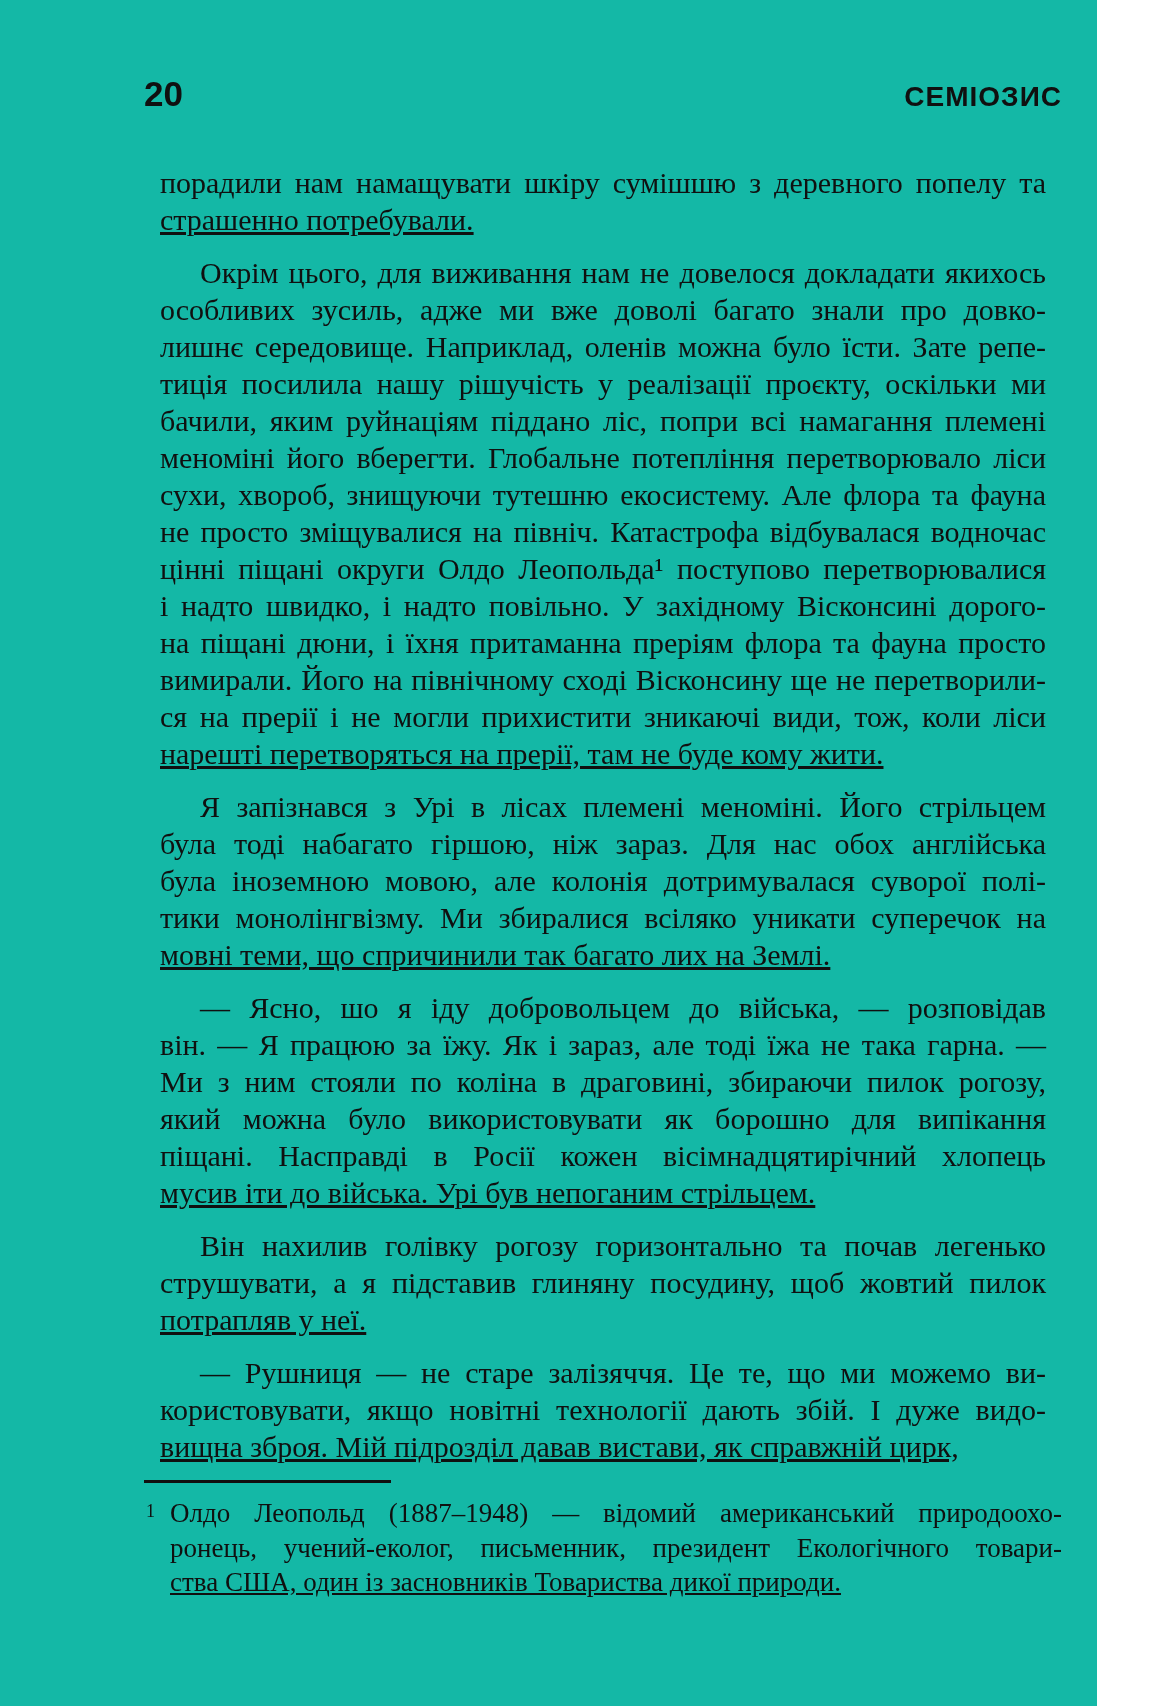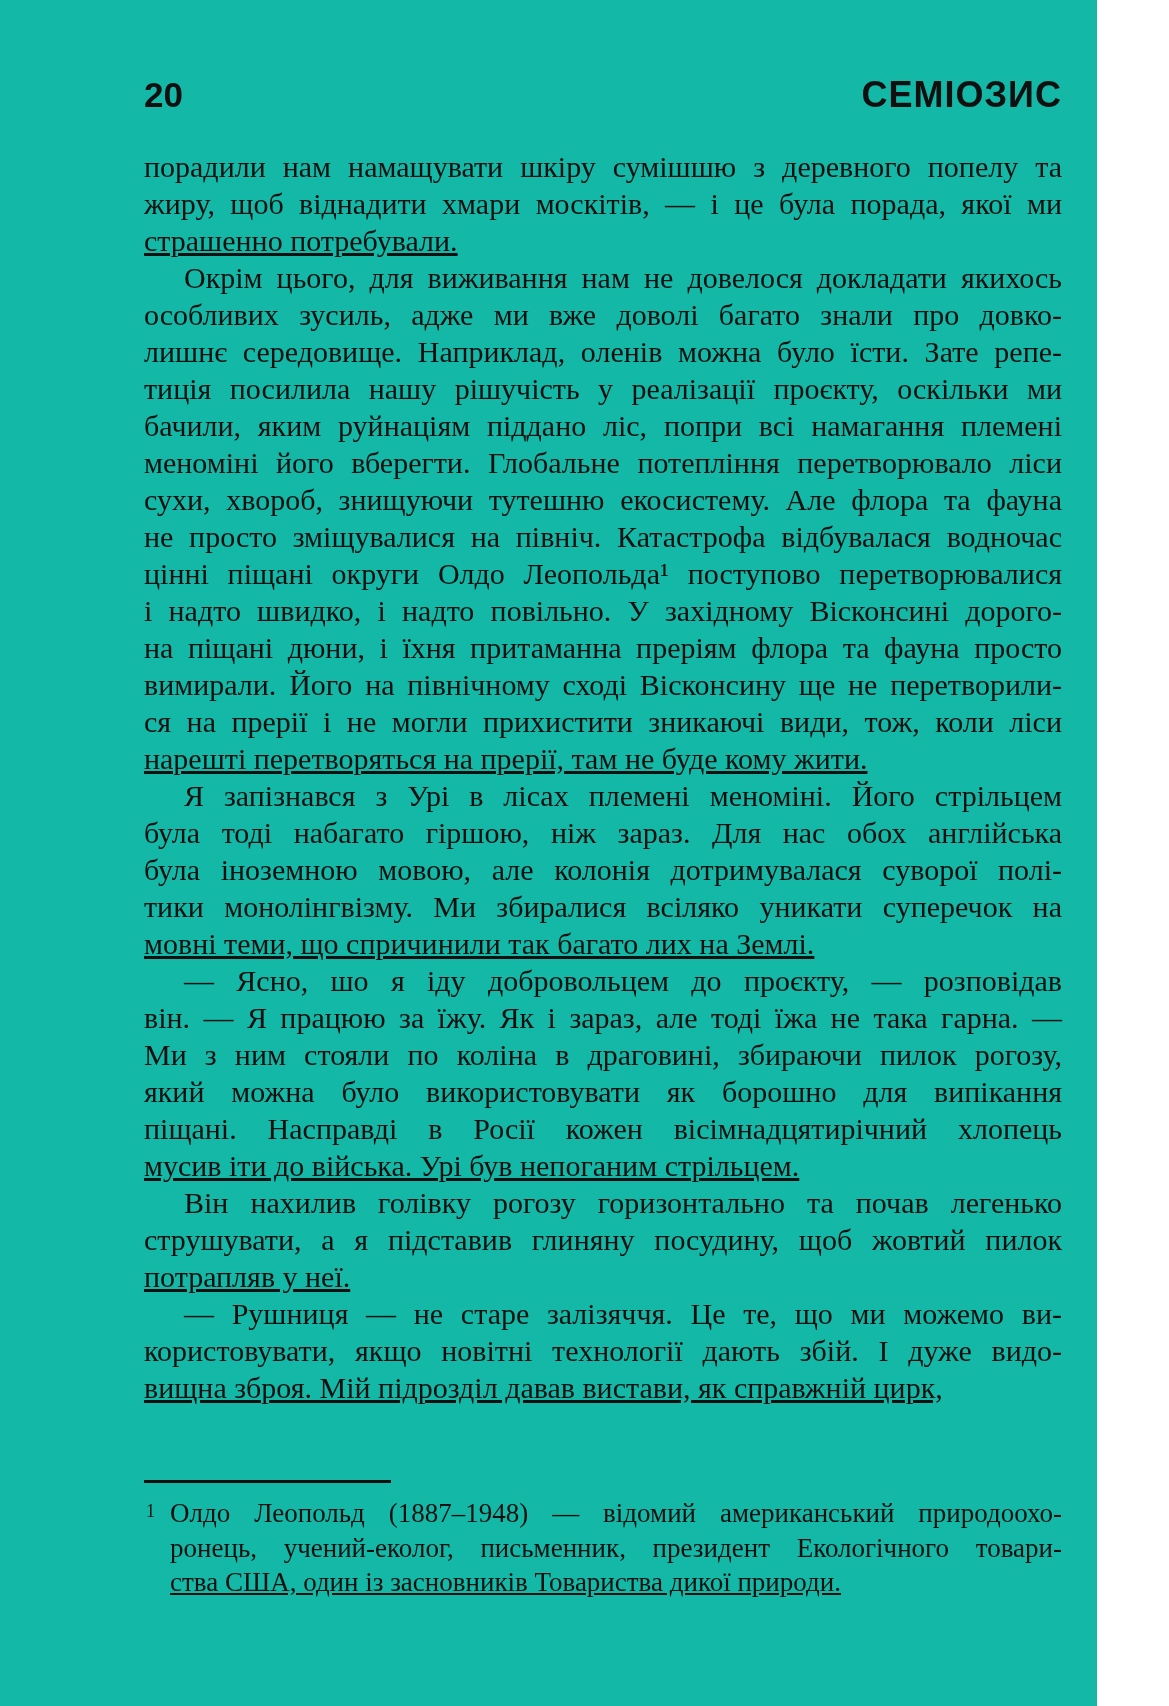--- a/index.html
+++ b/index.html
@@ -25,36 +25,36 @@
     justify-content: space-between;
     align-items: baseline;
     font-family: "Liberation Sans", "DejaVu Sans", sans-serif;
     font-weight: 700;
   }
   .page-number {
     font-size: 35px;
     letter-spacing: 0px;
   }
   .running-title {
-    font-size: 36px;
+    font-size: 28px;
     letter-spacing: 1px;
   }
   
   .body-text {
     position: absolute;
     top: 148px;
     left: 144px;
     width: 918px;
     font-family: "Liberation Serif", "DejaVu Serif", serif;
     font-size: 30px;
     line-height: 37px;
     color: #101010;
   }
   .para {
-    margin: 0;
+    margin: 16px;
     padding: 0;
   }
   .line {
     display: block;
     text-align: justify;
     text-align-last: justify;
     white-space: normal;
   }
   .line.last {
     text-align-last: left;
@@ -98,21 +98,20 @@
 <div class="page">
 
   <header class="page-header">
     <span class="page-number">20</span>
     <span class="running-title">СЕМІОЗИС</span>
   </header>
 
   <main class="body-text">
       <p class="para">
         <span class="line">порадили нам намащувати шкіру сумішшю з деревного попелу та</span>
-        <span class="line">жиру, щоб віднадити хмари москітів, — і це була порада, якої ми</span>
         <span class="line last">страшенно потребували.</span>
       </p>
       <p class="para">
         <span class="line first-indent">Окрім цього, для виживання нам не довелося докладати якихось</span>
         <span class="line">особливих зусиль, адже ми вже доволі багато знали про довко-</span>
         <span class="line">лишнє середовище. Наприклад, оленів можна було їсти. Зате репе-</span>
         <span class="line">тиція посилила нашу рішучість у реалізації проєкту, оскільки ми</span>
         <span class="line">бачили, яким руйнаціям піддано ліс, попри всі намагання племені</span>
         <span class="line">меноміні його вберегти. Глобальне потепління перетворювало ліси</span>
         <span class="line">сухи, хвороб, знищуючи тутешню екосистему. Але флора та фауна</span>
@@ -125,21 +124,21 @@
         <span class="line last">нарешті перетворяться на прерії, там не буде кому жити.</span>
       </p>
       <p class="para">
         <span class="line first-indent">Я запізнався з Урі в лісах племені меноміні. Його стрільцем</span>
         <span class="line">була тоді набагато гіршою, ніж зараз. Для нас обох англійська</span>
         <span class="line">була іноземною мовою, але колонія дотримувалася суворої полі-</span>
         <span class="line">тики монолінгвізму. Ми збиралися всіляко уникати суперечок на</span>
         <span class="line last">мовні теми, що спричинили так багато лих на Землі.</span>
       </p>
       <p class="para">
-        <span class="line first-indent">— Ясно, шо я іду добровольцем до проєкту, — розповідав</span>
+        <span class="line first-indent">— Ясно, шо я іду добровольцем до війська, — розповідав</span>
         <span class="line">він. — Я працюю за їжу. Як і зараз, але тоді їжа не така гарна. —</span>
         <span class="line">Ми з ним стояли по коліна в драговині, збираючи пилок рогозу,</span>
         <span class="line">який можна було використовувати як борошно для випікання</span>
         <span class="line">піщані. Насправді в Росії кожен вісімнадцятирічний хлопець</span>
         <span class="line last">мусив іти до війська. Урі був непоганим стрільцем.</span>
       </p>
       <p class="para">
         <span class="line first-indent">Він нахилив голівку рогозу горизонтально та почав легенько</span>
         <span class="line">струшувати, а я підставив глиняну посудину, щоб жовтий пилок</span>
         <span class="line last">потрапляв у неї.</span>

